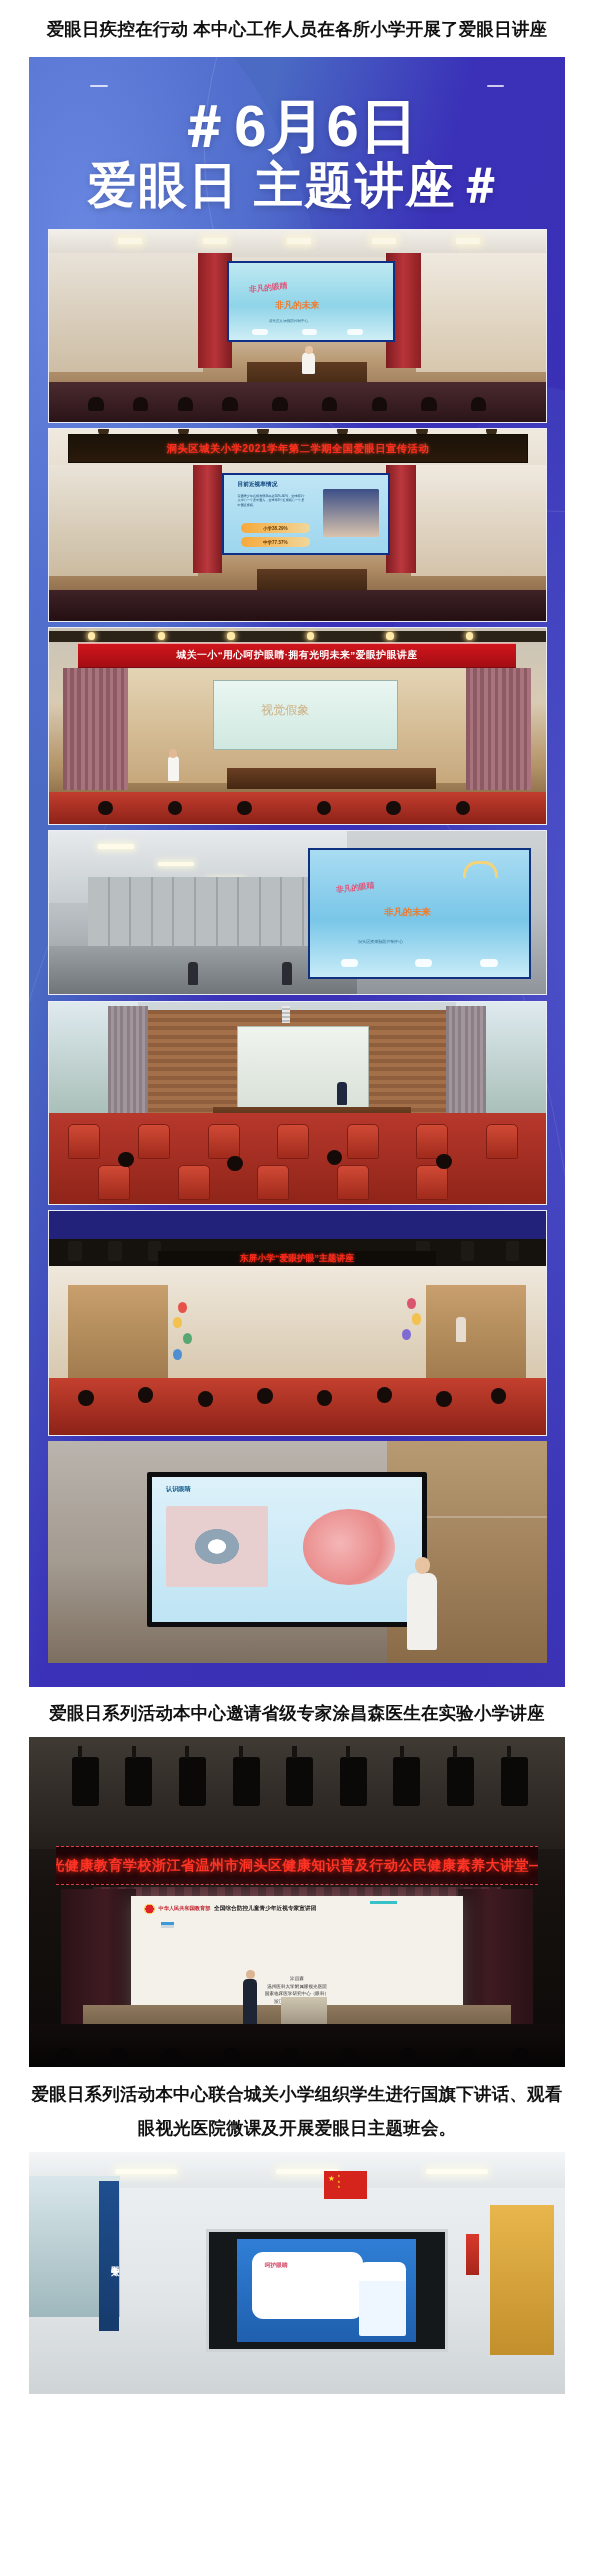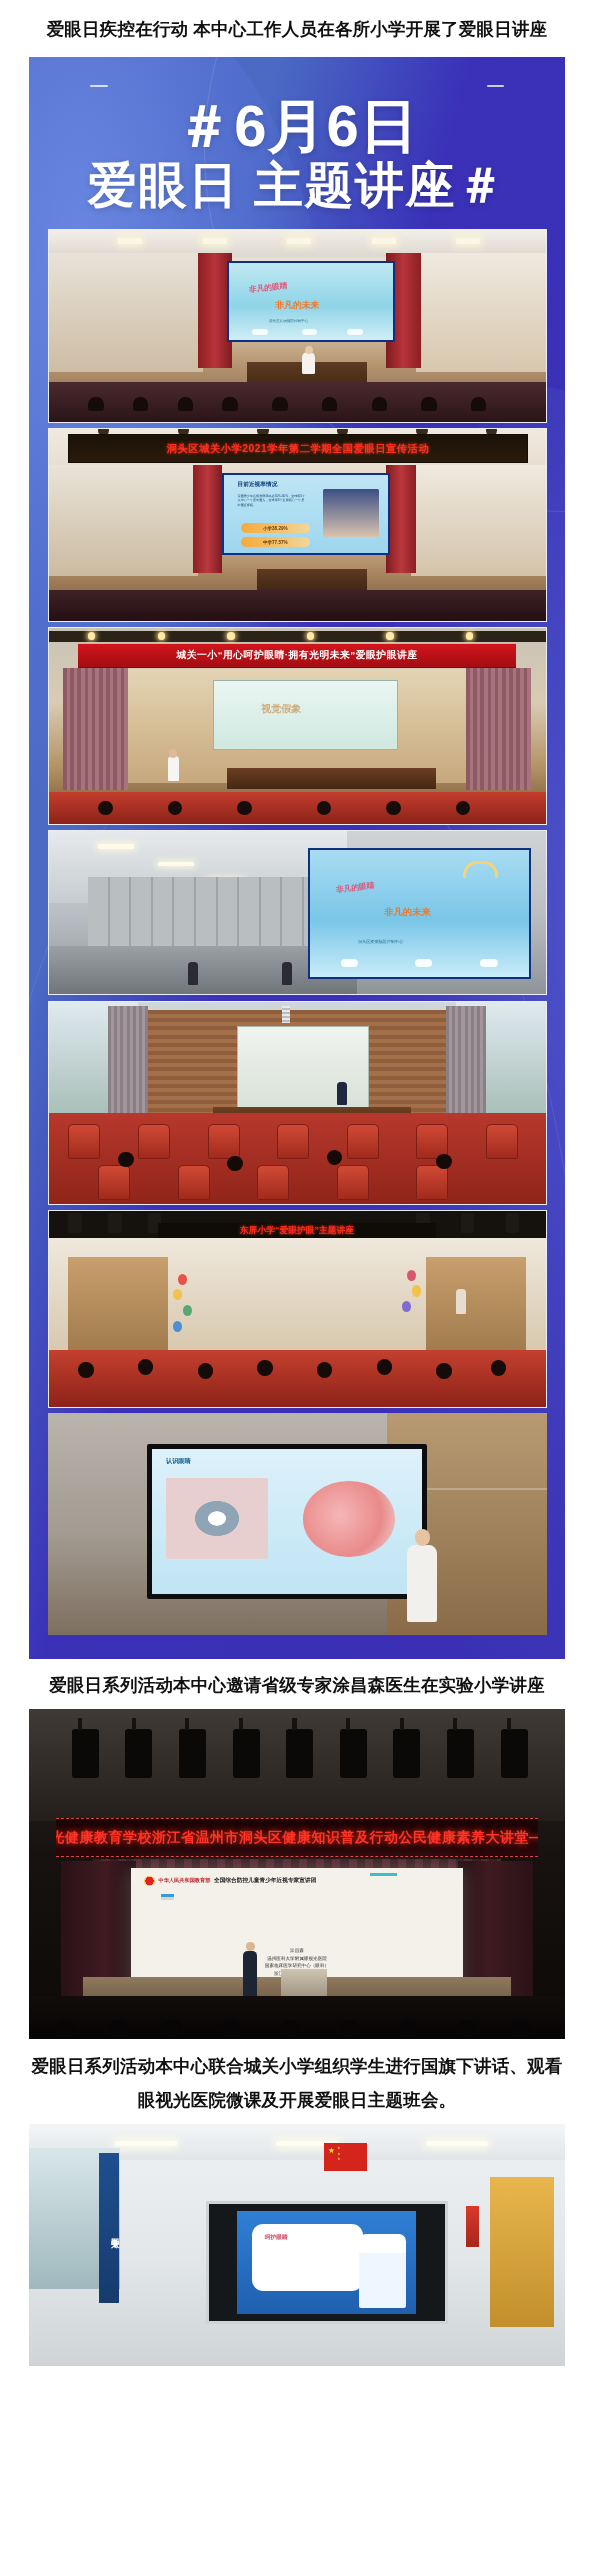--- a/index.html
+++ b/index.html
@@ -153,21 +153,21 @@
     display:flex;align-items:center;justify-content:center;
     border-top:1.5px solid #f0a0a4;border-bottom:1.5px solid #7d0a10;
   }
   .p3 .banner span{color:#fff;font-size:9.8px;font-weight:800;letter-spacing:0.5px;white-space:nowrap;}
   .p3 .truss{position:absolute;left:0;top:3.1px;width:100%;height:10.3px;background:#2c2318;}
   .p3 .blb{position:absolute;top:4.1px;width:7.2px;height:7.2px;border-radius:50%;background:#ffe9a8;box-shadow:0 0 5.2px 1.5px rgba(255,225,140,.85);}
   .p3 .wall{position:absolute;left:16%;top:41px;width:68%;height:58%;background:linear-gradient(180deg,#e4d4b4,#c7a87c);}
   .p3 .curtL{position:absolute;left:3%;top:40px;width:13%;height:62%;background:repeating-linear-gradient(90deg,#8b5a63 0 3.6px,#a8737c 3.6px 7.2px);}
   .p3 .curtR{position:absolute;right:3%;top:40px;width:13%;height:62%;background:repeating-linear-gradient(90deg,#8b5a63 0 3.6px,#a8737c 3.6px 7.2px);}
   .p3 .proj{position:absolute;left:33%;top:52px;width:37%;height:68px;background:linear-gradient(180deg,#eaf6f2,#cfe8e0);border:1px solid #9ab4ad;}
-  .p3 .proj .t{position:absolute;left:26%;top:30%;font-size:10px;color:#c8a06a;font-weight:700;opacity:.8;}
+  .p3 .proj .t{position:absolute;left:26%;top:30%;font-size:12px;color:#c8a06a;font-weight:400;opacity:.8;}
   .p3 .speaker{position:absolute;left:24%;bottom:22%;width:11.3px;height:25px;background:#f7f5f2;border-radius:4.1px 4.1px 1px 1px;}
   .p3 .speaker b{position:absolute;left:1.5px;top:-6.7px;width:8.2px;height:8.2px;border-radius:50%;background:#e3b896;display:block;}
   .p3 .table{position:absolute;left:36%;bottom:18%;width:42%;height:20.6px;background:linear-gradient(180deg,#6a3f23,#452712);}
   .p3 .seats{position:absolute;left:0;bottom:0;width:100%;height:32px;background:linear-gradient(180deg,#c23d2e 0%,#8e2218 100%);}
   .p3 .head2{position:absolute;bottom:9.3px;width:14.4px;height:14.4px;border-radius:50%;background:#160c09;}
 
   
   .p4{height:163px;background:linear-gradient(180deg,#cfd3d6 0%,#b9bfc3 50%,#8e9499 100%);}
   .p4 .ceil{position:absolute;left:0;top:0;width:60%;height:44%;background:linear-gradient(180deg,#e7eaec,#c6ccd0);}
   .p4 .tube{position:absolute;width:36px;height:4.1px;background:#fffbe8;border-radius:1.5px;box-shadow:0 0 6.2px 2.1px rgba(255,252,220,.8);}
@@ -190,21 +190,21 @@
   .p5 .curtR{position:absolute;right:12%;top:2%;width:8%;height:62%;background:repeating-linear-gradient(90deg,#8b7f86 0 3.1px,#a2959c 3.1px 6.2px);}
   .p5 .proj{position:absolute;left:38%;top:12%;width:26%;height:42%;background:linear-gradient(180deg,#f0f4ef,#d7e0d6);border:1px solid #b0b9ae;}
   .p5 .light{position:absolute;left:47%;top:2%;width:8.2px;height:17.5px;background:repeating-linear-gradient(180deg,#e8e8e8 0 2.1px,#bdbdbd 2.1px 4.1px);}
   .p5 .table{position:absolute;left:33%;top:52%;width:40%;height:17.5px;background:linear-gradient(180deg,#6e4124,#47280f);}
   .p5 .spk{position:absolute;left:58%;top:40%;width:10.3px;height:23px;background:#20283f;border-radius:3.6px 3.6px 1px 1px;}
   .p5 .seatsArea{position:absolute;left:0;bottom:0;width:100%;height:45%;background:linear-gradient(180deg,#b8382c 0%,#8f2419 100%);}
   .p5 .seat{position:absolute;width:30px;height:33px;background:linear-gradient(180deg,#d04a35,#a02a1c);border-radius:5.2px 5.2px 1.5px 1.5px;border:1px solid #7e1d13;}
   .p5 .hd{position:absolute;width:15.5px;height:15.5px;border-radius:50%;background:#140b08;}
 
   
-  .p6{height:196px;background:linear-gradient(180deg,#cfd5d8 0%,#c3b59c 42%,#a08a68 72%,#6c4d2f 100%);}
+  .p6{height:196px;background:linear-gradient(180deg,#cfd5d8 0%,#c3b59c 42%,#a08a68 72%,#6c4d2f 100%);margin-top:28px;}
   .p6 .truss{position:absolute;left:0;top:0;width:100%;height:27px;background:#15110c;}
   .p6 .lampB{position:absolute;top:2.1px;width:13.4px;height:20.6px;background:#1d1a16;border-radius:2.1px;}
   .p6 .led{position:absolute;left:22%;top:12.4px;width:56%;height:15.5px;background:#0f0c08;display:flex;align-items:center;justify-content:center;}
   .p6 .led span{color:#ff2b1c;font-size:8.8px;font-weight:800;white-space:nowrap;text-shadow:0 0 3.6px rgba(255,50,25,.9);}
   .p6 .wall{position:absolute;left:0;top:27px;width:100%;height:62%;background:linear-gradient(180deg,#efe8dc,#d6c6ab);}
   .p6 .doorL{position:absolute;left:4%;top:46px;width:20%;height:56%;background:linear-gradient(180deg,#c89f6d,#9a7548);}
   .p6 .doorR{position:absolute;right:4%;top:46px;width:20%;height:56%;background:linear-gradient(180deg,#c89f6d,#9a7548);}
   .p6 .screen{position:absolute;left:28%;top:45px;width:44%;height:88px;background:linear-gradient(180deg,#7ec6ea 0%,#4ea8dc 50%,#8fd2ee 100%);border:2.6px solid #0f3a86;}
   .p6 .screen .pt{position:absolute;left:0;right:0;top:40%;text-align:center;color:#fff;font-size:9.3px;font-weight:800;letter-spacing:3.1px;}
   .p6 .screen .pt2{position:absolute;left:0;right:0;top:62%;text-align:center;color:#fff;font-size:9.3px;font-weight:800;letter-spacing:3.1px;}

